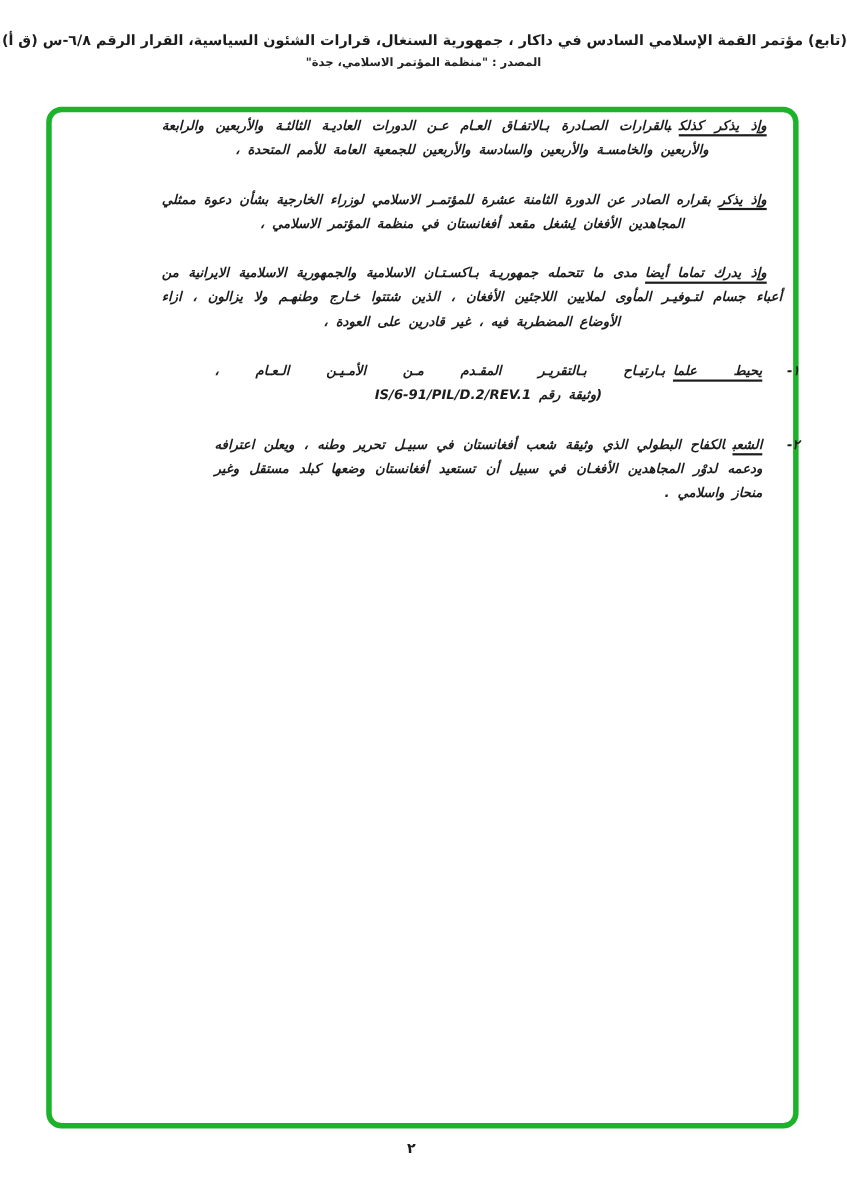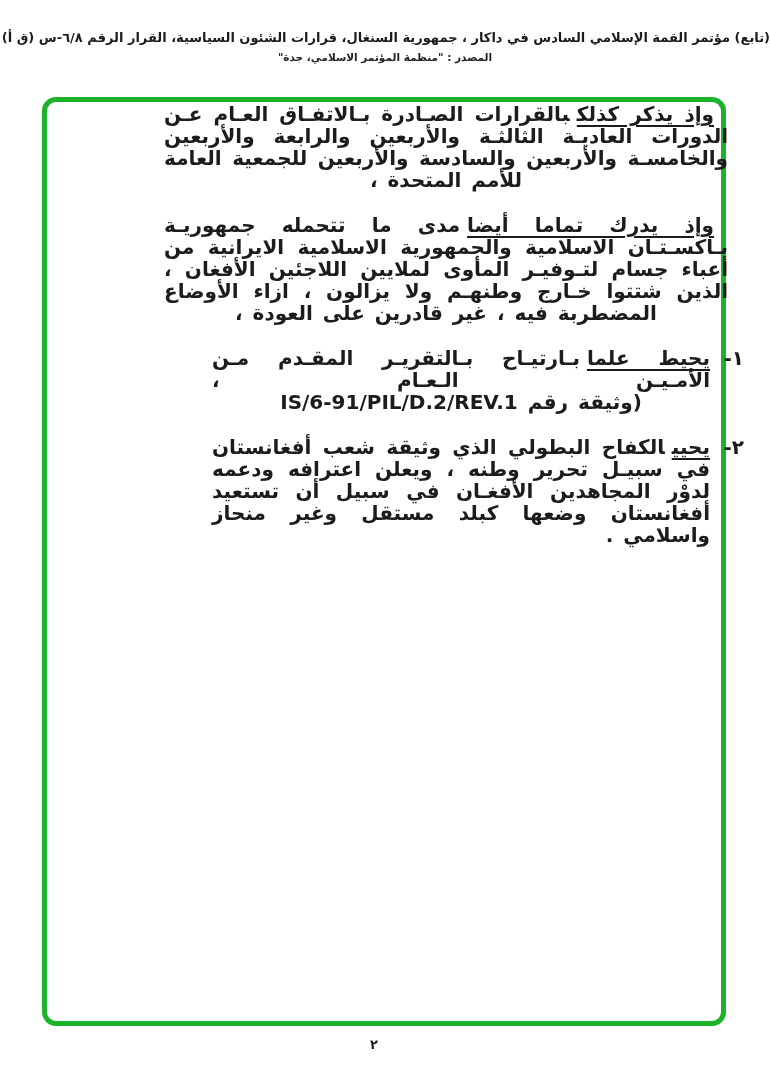--- a/index.html
+++ b/index.html
@@ -39,27 +39,28 @@
     position:absolute;
     left:42px;top:97px;
     width:684px;height:929px;
     border:5px solid var(--green);
     border-radius:14px;
     background:transparent;
   }
   
   .content{
     position:absolute;
-    top:103px;right:42px;
+    top:103px;right:59px;
     width:564px;
     direction:rtl;
-    font-size:20px;font-weight:bold;
+    font-size:12px;font-weight:bold;
     line-height:22px;
     word-spacing:3px;
     color:var(--ink);
+    font-style:italic;
   }
   .para{
     text-align:justify;
     text-align-last:center;
     text-indent:14px;
     margin-bottom:23px;
   }
   .lead{
     text-decoration:underline;
     text-decoration-thickness:1.6px;
@@ -109,38 +110,41 @@
   <div class="frame"></div>
 
   <div class="content">
 
     <p class="para">
       <span class="lead">وإذ يذكر كذلك</span><span>بالقرارات الصـادرة بـالاتفـاق العـام عـن الدورات العاديـة الثالثـة والأربعين والرابعة والأربعين والخامسـة والأربعين والسادسة والأربعين للجمعية العامة للأمم المتحدة ،</span>
     </p>
 
 
 
+    <p class="para">
+      <span class="lead">وإذ يذكر</span><span>بقراره الصادر عن الدورة الثامنة عشرة للمؤتمـر الاسلامي لوزراء الخارجية بشأن دعوة ممثلي المجاهدين الأفغان لِشغل مقعد أفغانستان في منظمة المؤتمر الاسلامي ،</span>
+    </p>
 
 
     <p class="para">
       <span class="lead">وإذ يدرك تماما أيضا</span><span>مدى ما تتحمله جمهوريـة بـاكسـتـان الاسلامية والجمهورية الاسلامية الايرانية من أعباء جسام لتـوفيـر المأوى لملايين اللاجئين الأفغان ، الذين شتتوا خـارج وطنهـم ولا يزالون ، ازاء الأوضاع المضطربة فيه ، غير قادرين على العودة ،</span>
     </p>
 
     <div class="item">
       <span class="item-num">١-</span>
       <div class="item-text stretch-last">
         <span class="lead">يحيط علما</span><span>بـارتيـاح بـالتقريـر المقـدم مـن الأمـيـن الـعـام ،</span>
         <div class="doc-ref">(وثيقة رقم IS/6-91/PIL/D.2/REV.1</div>
       </div>
     </div>
 
     <div class="item">
       <span class="item-num">٢-</span>
       <div class="item-text">
-        <span class="lead">يحيي</span><span>الكفاح البطولي الذي وثيقة شعب أفغانستان في سبيـل تحرير وطنه ، ويعلن اعترافه ودعمه لدوْر المجاهدين الأفغـان في سبيل أن تستعيد أفغانستان وضعها كبلد مستقل وغير منحاز واسلامي .</span>
+        <span class="lead">الشعب</span><span>الكفاح البطولي الذي وثيقة شعب أفغانستان في سبيـل تحرير وطنه ، ويعلن اعترافه ودعمه لدوْر المجاهدين الأفغـان في سبيل أن تستعيد أفغانستان وضعها كبلد مستقل وغير منحاز واسلامي .</span>
       </div>
     </div>
 
   </div>
 
   <div class="pagenum">٢</div>
 
 </div>
 
 </body></html>

